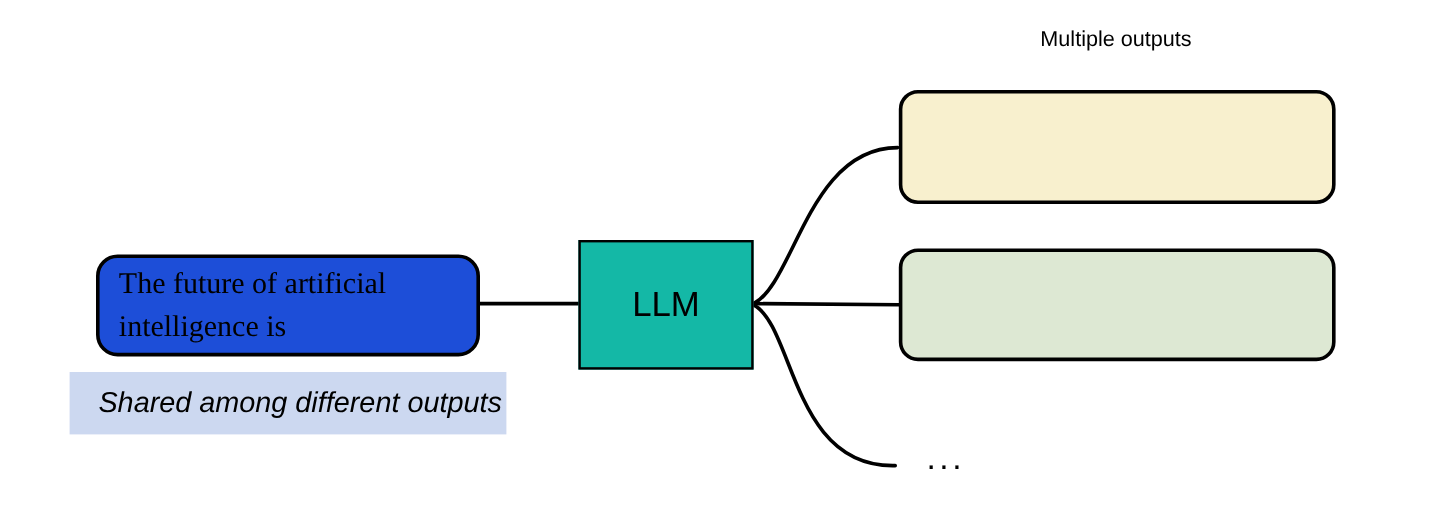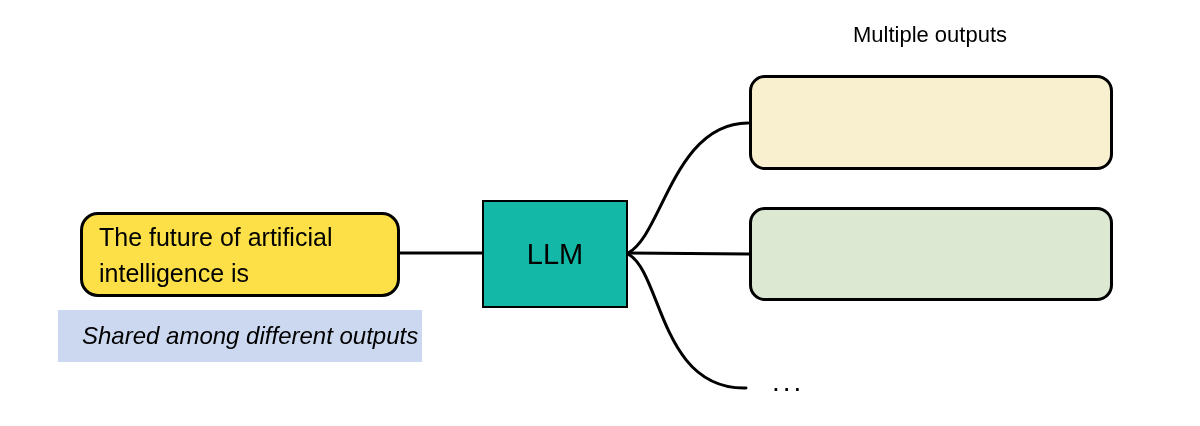--- a/index.html
+++ b/index.html
@@ -25,21 +25,21 @@
     z-index: 1;
   }
   .node {
     position: absolute;
     box-sizing: border-box;
     z-index: 2;
   }
   .label {
     position: absolute;
     z-index: 2;
-    font-size: 22px;
+    font-size: 18px;
     text-align: center;
     white-space: nowrap;
   }
   .prompt-label {
     left: 172px;
     top: 158px;
     width: 160px;
   }
   .outputs-label {
     left: 820px;
@@ -116,21 +116,21 @@
 <div class="canvas">
 
   <svg class="connector-svg" viewBox="0 0 1200 426" xmlns="http://www.w3.org/2000/svg">
     <path d="M 400,253 L 482,253" stroke="#000" stroke-width="3" fill="none" stroke-linecap="round"></path>
     <path d="M 628,253 C 662,236 674,123 748,123" stroke="#000" stroke-width="3" fill="none" stroke-linecap="round"></path>
     <path d="M 628,253 L 749,254" stroke="#000" stroke-width="3" fill="none" stroke-linecap="round"></path>
     <path d="M 628,254 C 662,272 660,390 746,388" stroke="#000" stroke-width="3" fill="none" stroke-linecap="round"></path>
   </svg>
 
 
-  <div class="node prompt-box" style="background-color: #fde047;">
+  <div class="node prompt-box" style="background-color: #1d4ed8; font-family: Liberation Serif, serif;">
     <div class="box-text">The future of artificial intelligence is</div>
   </div>
 
   <div class="node note-box" style="background-color: rgb(204, 216, 240);">
     <div class="note-text">Shared among different outputs</div>
   </div>
 
   <div class="node llm-box" style="background-color: #14b8a6;">LLM</div>
 
   <div class="label outputs-label">Multiple outputs</div>

